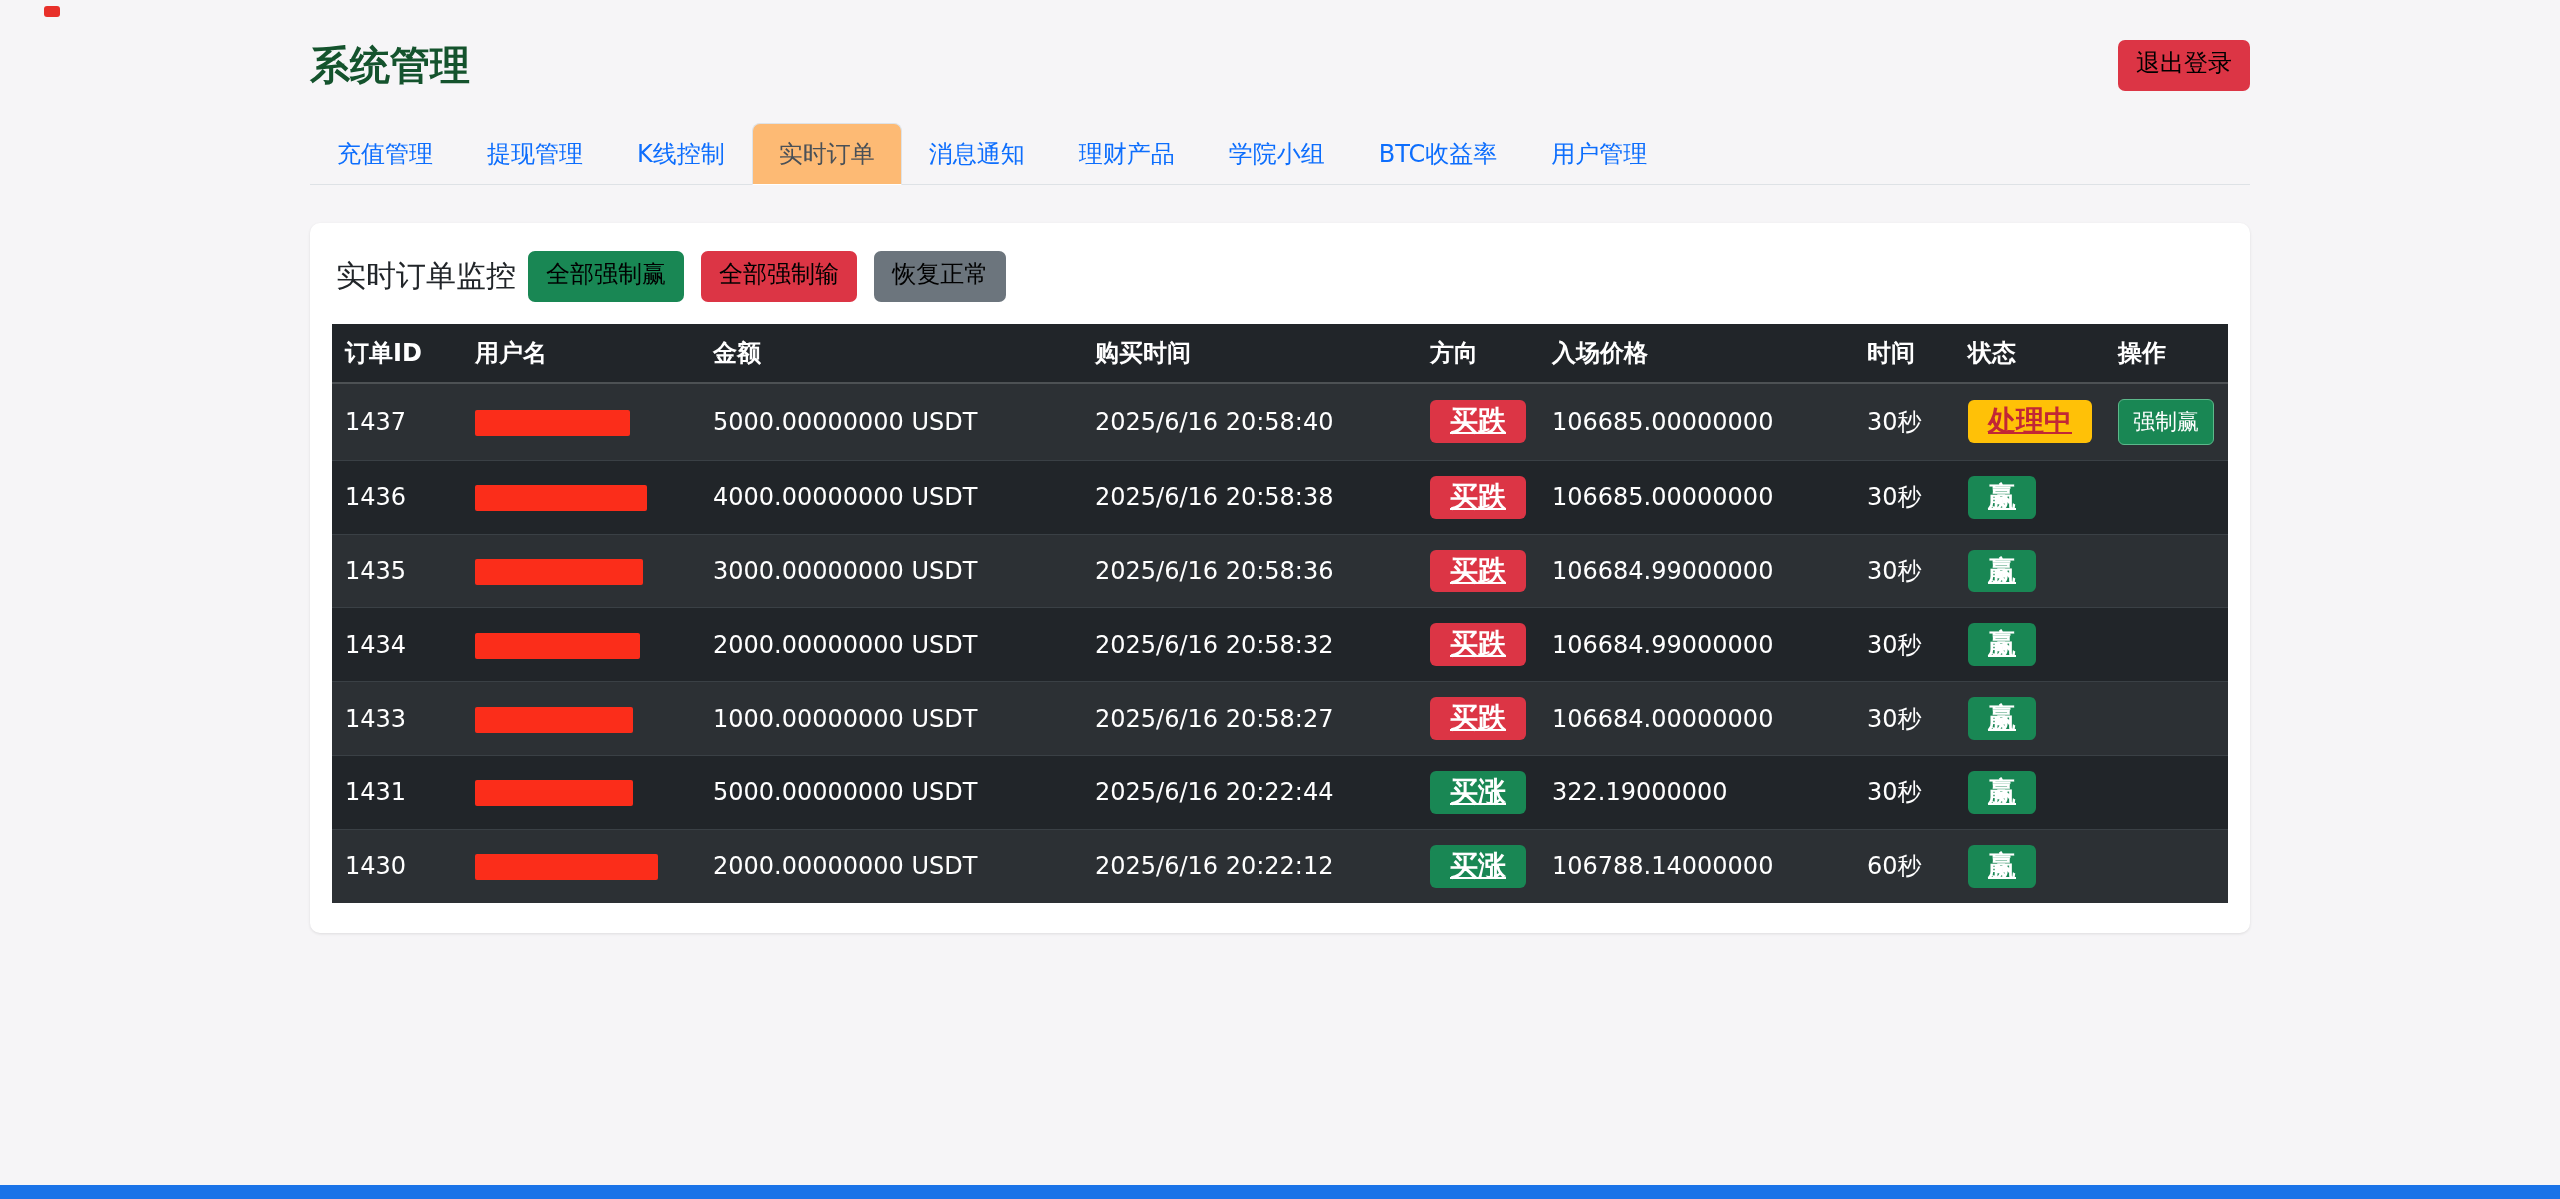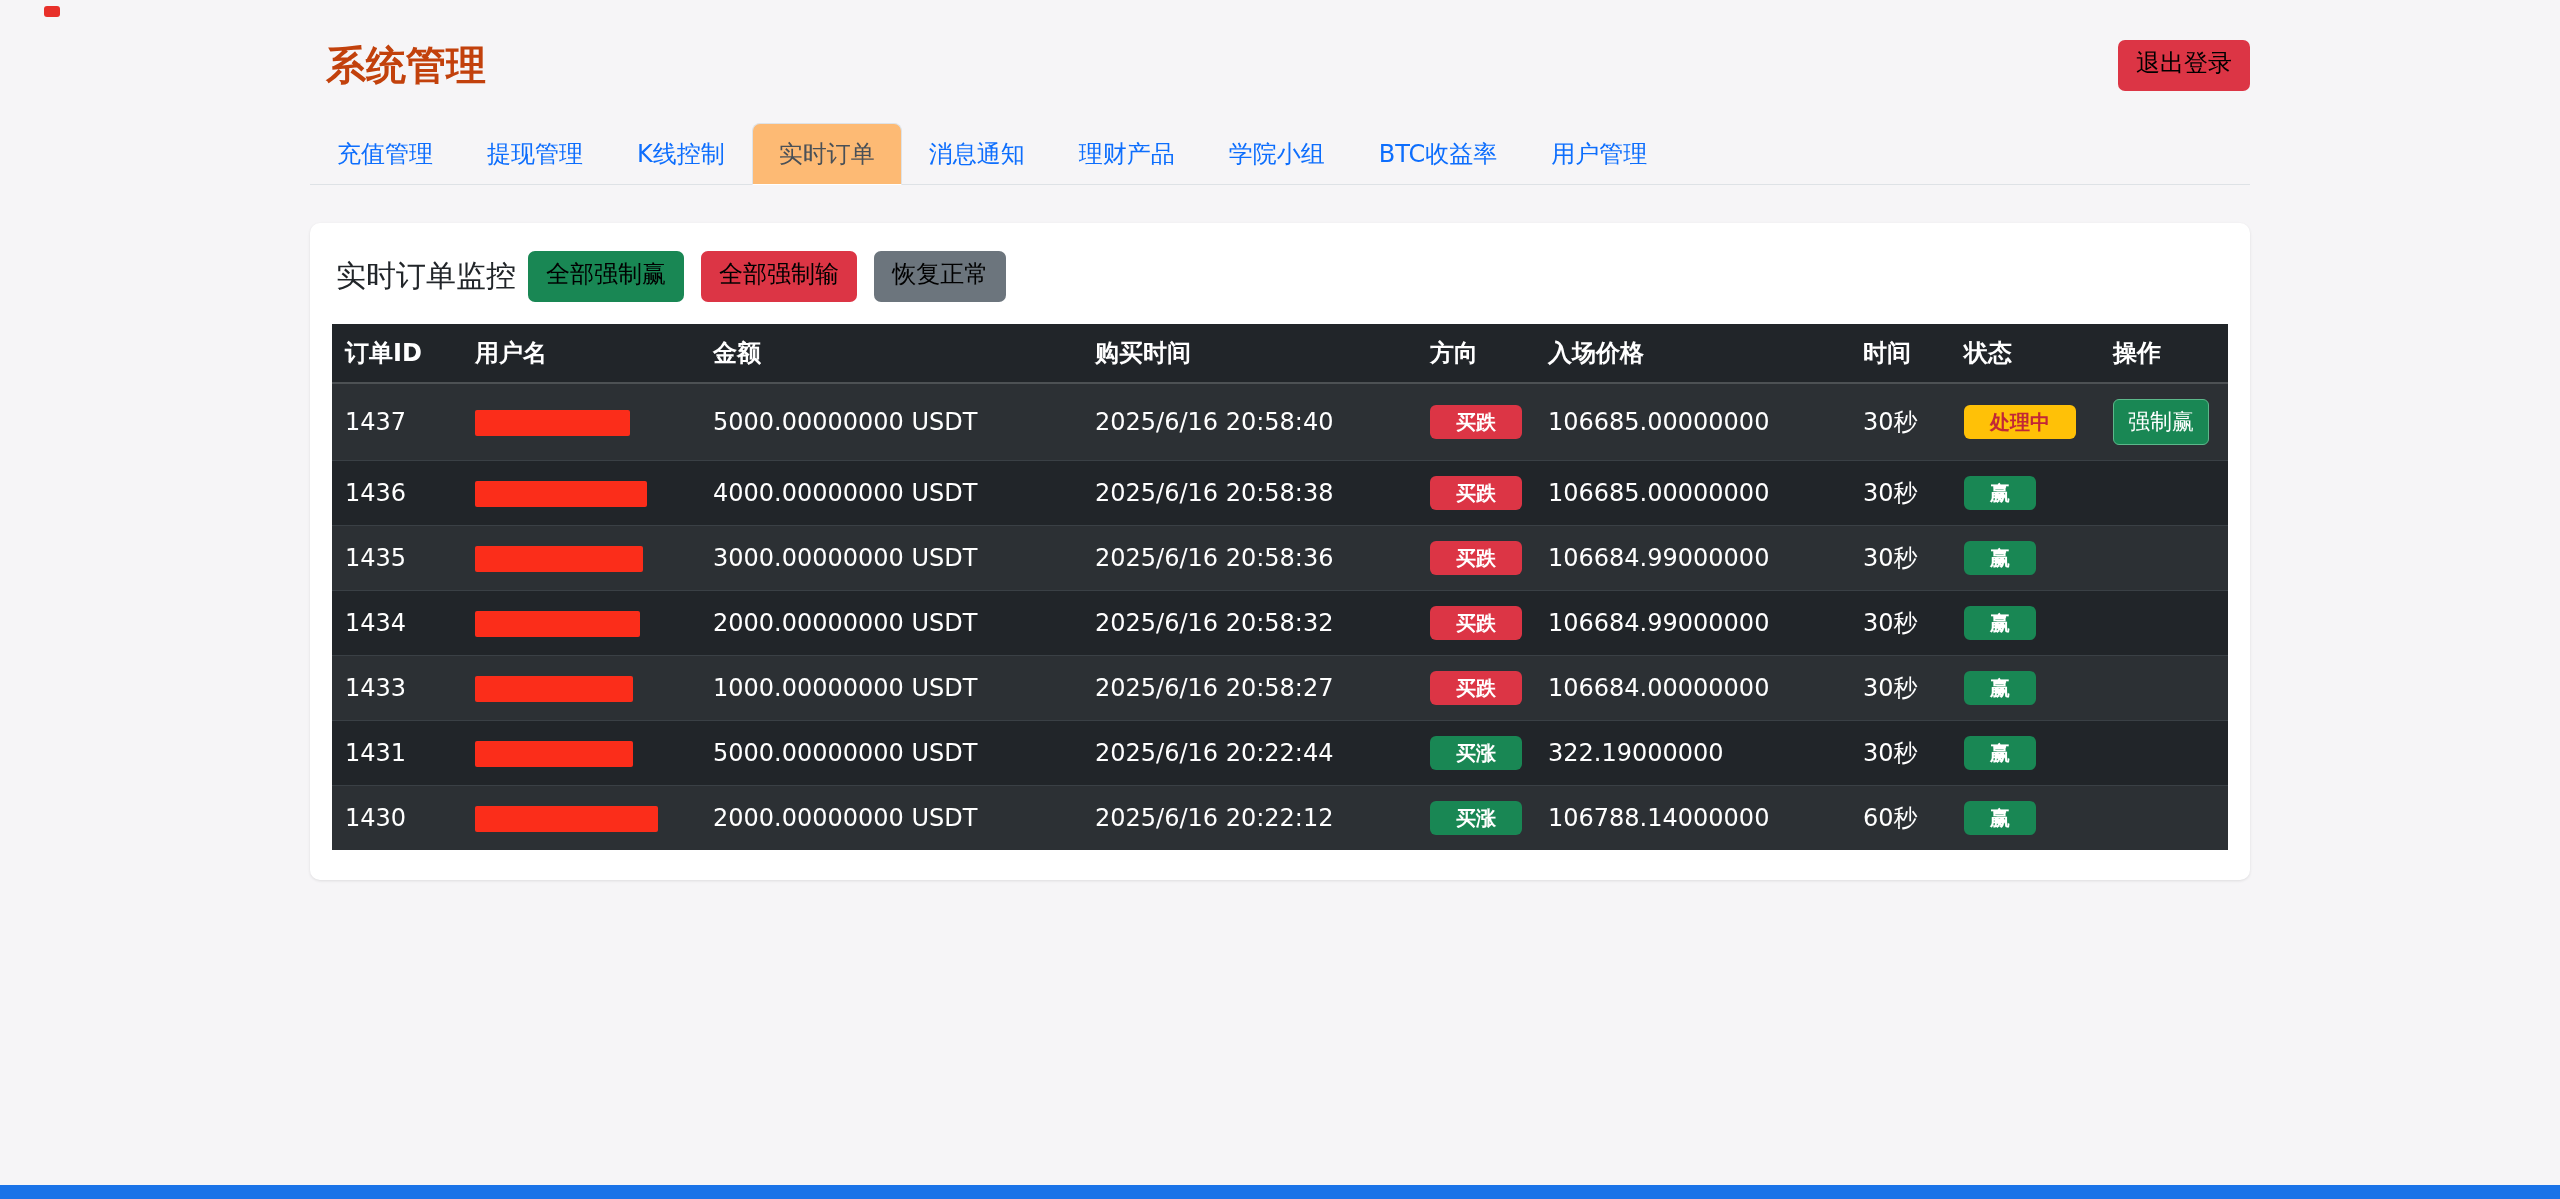--- a/index.html
+++ b/index.html
@@ -16,21 +16,21 @@
     background: #e8302a;
   }
   .page {
     width: 1940px;
     margin: 0 0 0 310px;
     padding-top: 38px;
   }
   .header-row {
     display: flex; align-items: center; justify-content: space-between;
   }
-  .page-title { font-size: 40px; font-weight: 700; color: #c2410c; margin-left: 16px; }
+  .page-title { font-size: 40px; font-weight: 700; color: #14532d; }
   .btn {
     display: inline-block; border: none; cursor: pointer;
     font-family: Liberation Mono, monospace; font-size: 24px; color: #000000;
     padding: 11px 18px; border-radius: 7px; line-height: 1.2;
   }
   .btn-logout { background: #dc3545; }
   .btn-green { background: #198754; }
   .btn-red { background: #dc3545; }
   .btn-gray { background: #6c757d; }
 
@@ -93,22 +93,22 @@
     font-size: 24px; color: #fff;
     padding: 15px 13px;
     border-top: 1px solid #3a4045;
     white-space: nowrap;
   }
   table.orders tbody tr:nth-child(odd) { background: #2c3034; }
   table.orders tbody tr:nth-child(even) { background: #212529; }
 
   .badge {
     display: inline-block;
-    font-size: 20px; font-weight: 700; color: #fff;
-    padding: 6px 26px; border-radius: 6px; line-height: 1.1;
+    font-size: 28px; font-weight: 700; color: #fff;
+    padding: 6px 20px; border-radius: 6px; line-height: 1.1; text-decoration: underline;
   }
   .badge-red { background: #dc3545; }
   .badge-green { background: #198754; }
   .status-processing { background: #ffc107; color: #c22736; }
   .status-win { background: #198754; color: #fff; }
   .status-lose { background: #dc3545; color: #fff; }
 
   .btn-force-win {
     background: #198754; color: #fff; cursor: pointer;
     border: 1px solid #5cb88a;

